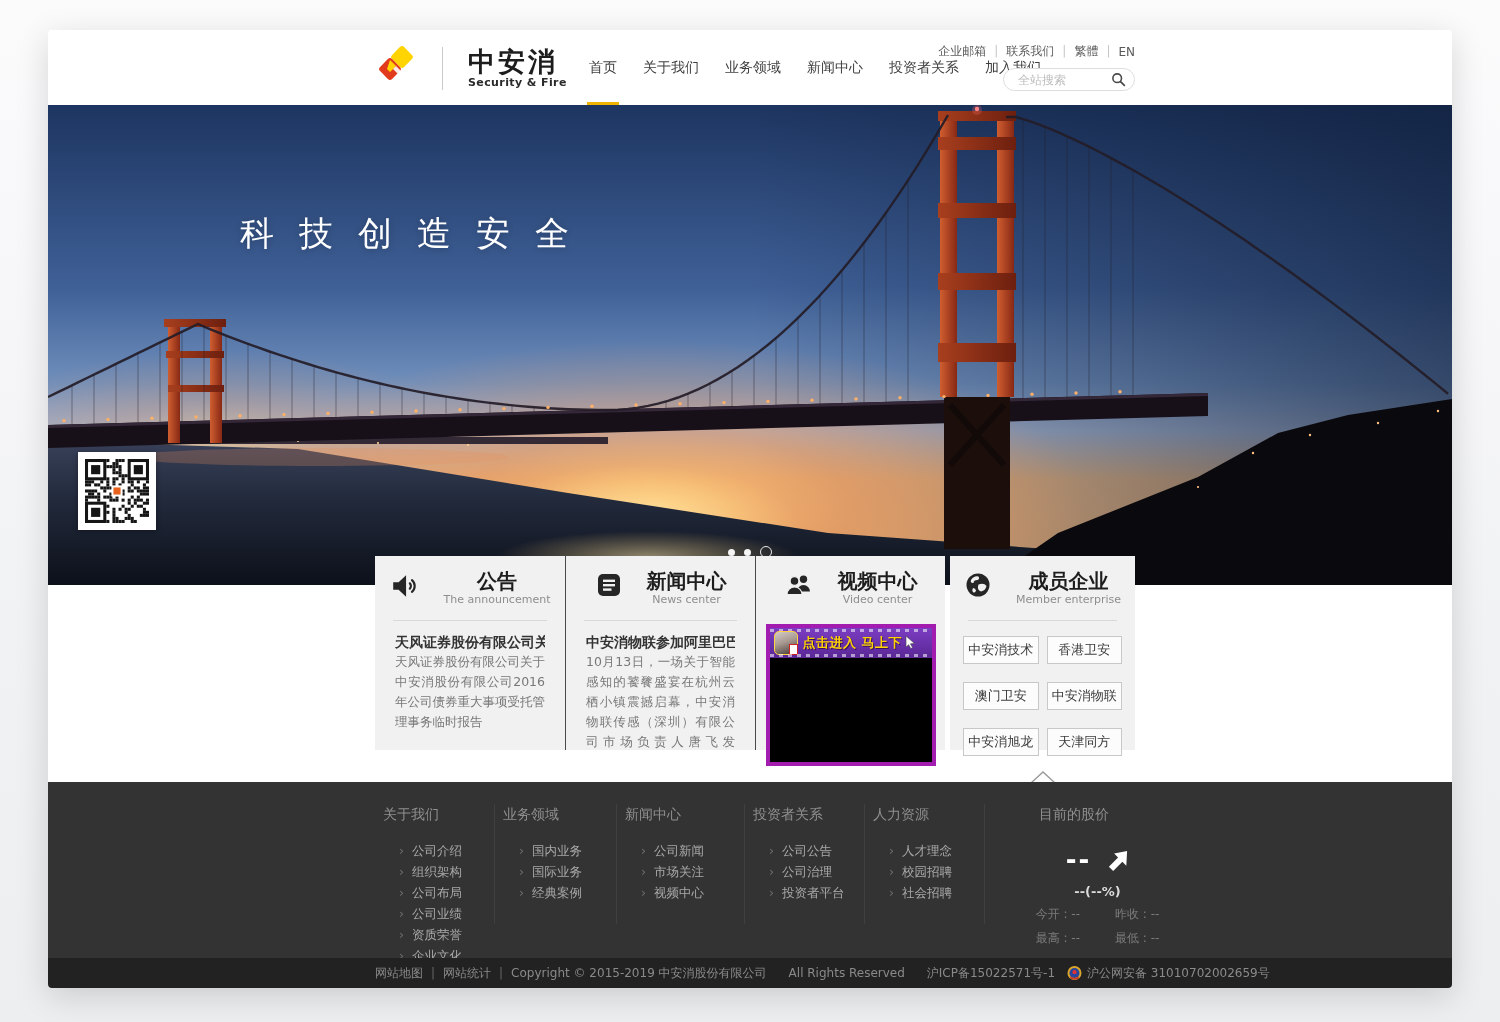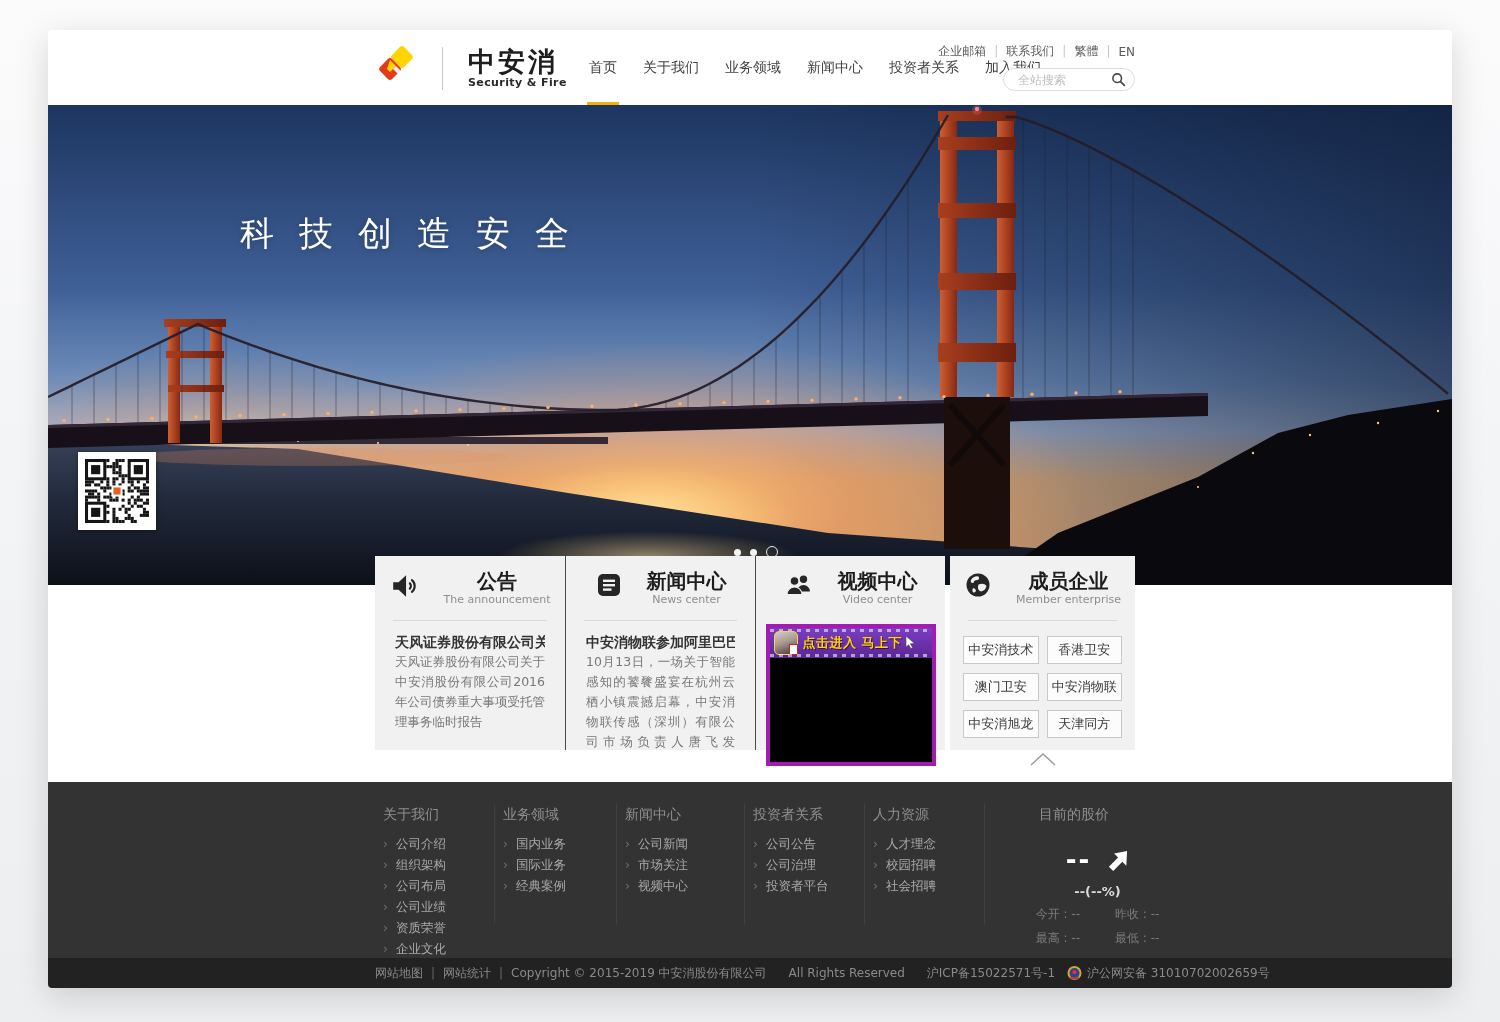--- a/index.html
+++ b/index.html
@@ -25,21 +25,21 @@
   .top-area{position:absolute;right:317px;top:13px;}
   .top-links{display:flex;justify-content:flex-end;align-items:center;font-size:12px;color:#5a5a5a;}
   .top-link{cursor:pointer;white-space:nowrap;}
   .top-link:not(:last-child)::after{content:"|";color:#c6c6c6;margin:0 8px;}
   .search-box{margin-top:8px;margin-left:auto;display:flex;align-items:center;width:132px;height:23px;
     border:1px solid #ddd;border-radius:13px;background:#fff;padding:0 8px 0 12px;box-sizing:border-box;}
   .search-box input{border:0;outline:0;flex:1;min-width:0;font-size:12px;color:#0c4a6e;background:transparent;}
   .search-box input::placeholder{color:#bdbdbd;}
   .search-btn{cursor:pointer;display:flex;align-items:center;}
   
-  .hero{position:absolute;left:0;top:75px;width:1404px;height:480px;background:#0f172a;overflow:hidden;padding-left:12px;}
+  .hero{position:absolute;left:0;top:75px;width:1404px;height:480px;background:#0f172a;overflow:hidden;}
   .hero svg.scene{position:absolute;left:0;top:0;width:1404px;height:480px;display:block;}
   .hero-headline{position:absolute;left:192px;top:106px;font-size:34px;letter-spacing:25px;color:#fff;
     font-weight:500;white-space:nowrap;text-shadow:0 1px 6px rgba(0,0,0,.25);}
   .qr{position:absolute;left:30px;top:347px;width:78px;height:78px;background:#fff;
     display:flex;align-items:center;justify-content:center;box-shadow:0 1px 5px rgba(0,0,0,.35);}
   .dots{position:absolute;left:0;right:0;bottom:27px;display:flex;justify-content:center;align-items:center;gap:9px;}
   .dot{width:7px;height:7px;border-radius:50%;background:#fff;opacity:.95;cursor:pointer;box-sizing:border-box;}
   .dot.active{width:12px;height:12px;background:transparent;border:1px solid #f2f2f2;}
   
   .panels{position:absolute;left:327px;top:526px;width:762px;height:194px;display:flex;}
@@ -62,30 +62,30 @@
   .vbanner::before,.vbanner::after{content:"";position:absolute;left:0;right:0;height:3px;
     background:repeating-linear-gradient(90deg,rgba(255,255,255,.55) 0 4px,rgba(90,30,150,0) 4px 9px);}
   .vbanner::before{top:1px;}
   .vbanner::after{bottom:1px;}
   .vavatar{width:22px;height:22px;border-radius:5px;border:1px solid #ffd23e;flex:none;position:relative;
     background:linear-gradient(160deg,#cfc6c2 5%,#a99a91 45%,#4a3f3c 95%);}
   .vavatar::after{content:"";position:absolute;right:-1px;bottom:-1px;width:7px;height:9px;background:#fff;border:1px solid #c22;}
   .vtext{color:#ffd200;font-weight:bold;font-size:13px;white-space:nowrap;letter-spacing:.5px;text-shadow:1px 1px 0 #38105e;}
   .vcursor{margin-left:-2px;flex:none;}
   
-  .mgrid{display:grid;grid-template-columns:1fr 1fr;gap:9px 8px;padding:15px 13px 0;}
+  .mgrid{display:grid;grid-template-columns:1fr 1fr;gap:18px 8px;padding:15px 13px 0;}
   .mbtn{height:26px;background:#fcfcfc;border:1px solid #c8c8c8;font-size:13px;color:#3c3c3c;
     display:flex;align-items:center;justify-content:center;cursor:pointer;white-space:nowrap;}
   .mchev{display:block;margin:15px auto 0;cursor:pointer;}
   
   .footer{position:absolute;left:0;top:752px;width:100%;height:176px;background:#333;}
   .fwrap{position:relative;height:100%;margin-left:327px;width:810px;}
   .fcol{position:absolute;top:24px;}
   .fcol-title{font-size:14px;color:#8f8f8f;margin-bottom:9px;}
-  .fcol ul{list-style:none;margin:0;padding:0;}
+  .fcol ul{list-style:none;margin:16px;padding:0;}
   .fcol li{font-size:12.5px;color:#a9a9a9;line-height:21px;cursor:pointer;white-space:nowrap;}
   .fcol li::before{content:"›";color:#6f6f6f;margin-right:8px;}
   .fdiv{position:absolute;top:22px;width:1px;height:120px;background:#3f3f3f;}
   .fstock{position:absolute;left:640px;top:24px;width:165px;}
   .fstock-title{font-size:14px;color:#8f8f8f;padding-left:24px;}
   .fprice-row{display:flex;align-items:center;justify-content:center;gap:15px;margin-top:24px;}
   .fprice{font-size:26px;font-weight:bold;color:#fff;letter-spacing:2px;line-height:24px;}
   .farrow{cursor:pointer;display:flex;}
   .fchange{text-align:center;color:#dcdcdc;font-size:13px;font-weight:bold;margin-top:12px;}
   .frow{display:flex;gap:35px;justify-content:center;font-size:12px;color:#7b7b7b;margin-top:7px;white-space:nowrap;}

